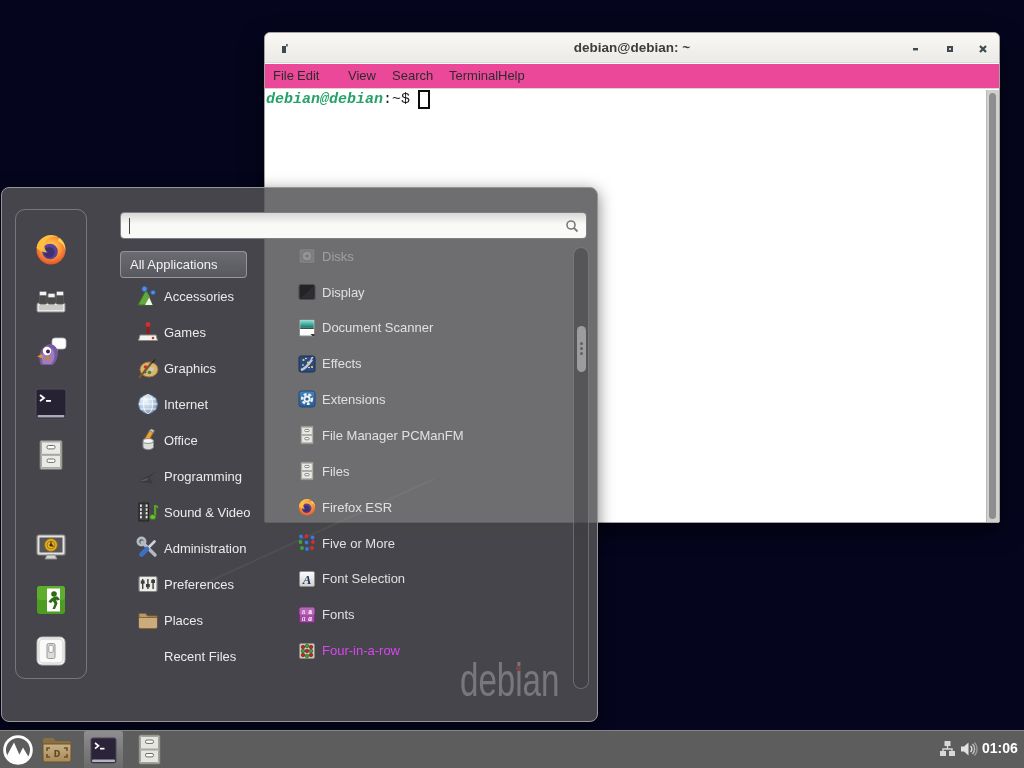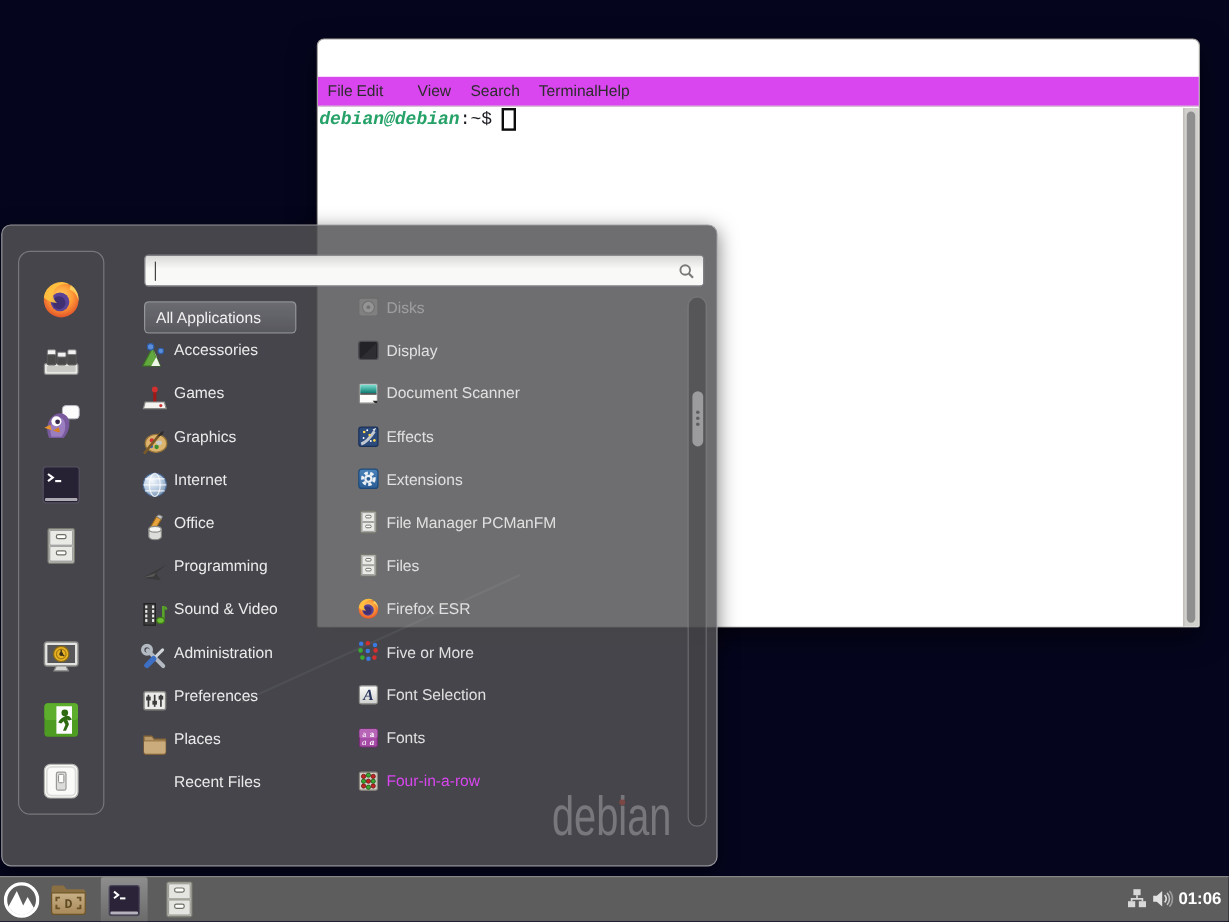--- a/index.html
+++ b/index.html
@@ -11,21 +11,21 @@
 
 #win{position:absolute;left:264px;top:32px;width:736px;height:491px;
   border-radius:6px 6px 2px 2px;background:#ffffff;
   border:1px solid #a6a4a0;box-shadow:0 8px 22px rgba(0,0,0,.55);}
 #titlebar{position:absolute;left:0;top:0;width:100%;height:30px;
   background:linear-gradient(#f9f8f6,#eceae6);
   border-bottom:1px solid #dedbd6;border-radius:5px 5px 0 0;}
 #title{position:absolute;left:0;top:0;width:100%;text-align:center;
   font-size:13.5px;font-weight:bold;color:#3d3d3d;line-height:30px;}
 #menubar{position:absolute;left:0;top:31px;width:100%;height:25px;
-  background:#d946ef;border-bottom:1px solid #d8d5d0;}
+  background:#ec4899;border-bottom:1px solid #d8d5d0;}
 #menubar span{position:absolute;top:0;line-height:24px;font-size:13px;color:#2c2c2c;}
 #content{position:absolute;left:0;top:57px;width:100%;height:432px;background:#fff;}
 #prompt{position:absolute;left:1px;top:0.5px;font-family:"Liberation Mono",monospace;
   font-size:15px;line-height:17px;white-space:pre;}
 #prompt b{color:#26a269;font-style:italic;}
 #prompt .dk{color:#1b1b22;font-weight:normal;}
 #cursor{position:absolute;left:153px;top:0px;width:11.5px;height:19px;border:2px solid #0c0c0c;}
 #trough{position:absolute;right:0px;top:57px;width:13px;height:432px;
   background:#d1d0cd;border-left:1px solid #bcb9b4;}
 #thumb{position:absolute;right:3px;top:60px;width:7px;height:426px;background:#8e8e8e;border-radius:4px;}
@@ -38,21 +38,21 @@
   box-shadow:0 4px 16px rgba(0,0,0,.5);}
 #search{position:absolute;left:118px;top:24px;width:467px;height:27px;
   background:linear-gradient(#d8d8d6,#f9f9f8 45%);border:1px solid #7e7e84;border-radius:4px;}
 #scursor{position:absolute;left:8px;top:5px;width:1px;height:16px;background:#444;}
 #sideb{position:absolute;left:13px;top:21px;width:72px;height:470px;
   border:1px solid rgba(200,200,205,.38);border-radius:10px;}
 #allapps{position:absolute;left:118px;top:63px;width:127px;height:27px;
   background:linear-gradient(rgba(160,160,168,.42),rgba(120,120,128,.38));
   border:1px solid rgba(190,190,196,.55);border-radius:4px;
   color:#f2f2f2;font-size:13px;line-height:25px;padding-left:9px;}
-.cat{position:absolute;left:115px;height:24px;display:flex;}
+.cat{position:absolute;left:134px;height:24px;display:flex;align-items:center;}
 .cat span{margin-left:4px;font-size:13px;color:#ebebeb;white-space:nowrap;}
 .app{position:absolute;left:295px;height:20px;display:flex;align-items:center;}
 .app span{margin-left:5px;font-size:13px;color:#e0e0e0;white-space:nowrap;text-align:center;}
 #mstrack{position:absolute;left:571px;top:59px;width:16px;height:442px;
   background:rgba(58,58,62,.45);border:1px solid rgba(160,160,165,.45);border-radius:8px;}
 #msthumb{position:absolute;left:574.5px;top:138px;width:9px;height:46px;
   background:#9c9c9f;border-radius:4.5px;}
 #msthumb i{position:absolute;left:3px;width:3px;height:3px;border-radius:50%;background:#606063;}
 #wmark{position:absolute;left:458px;top:465px;font-size:46px;color:rgba(202,202,204,.38);
   letter-spacing:0px;transform:scaleX(.72);transform-origin:0 0;font-weight:normal;}
@@ -62,20 +62,37 @@
 
 #bar{position:absolute;left:0;top:730px;width:1024px;height:38px;
   background:#5d5d5d;border-top:1px solid #868686;}
 #termbtn{position:absolute;left:84px;top:0px;width:39px;height:38px;border-radius:2px;
   background:linear-gradient(rgba(255,255,255,.30),rgba(255,255,255,.08));}
 #clock{position:absolute;left:982px;top:8.5px;font-size:14px;font-weight:bold;color:#fff;}
 </style></head>
 <body>
 
 <div id="win">
+  <div id="titlebar">
+    <div id="title">debian@debian: ~</div>
+    <svg id="winicon" width="10" height="10" viewBox="0 0 10 10">
+      <rect x="2" y="2" width="4" height="7" fill="#3e4a52"></rect>
+      <rect x="6.2" y="0" width="1.5" height="2.5" fill="#3e4a52"></rect>
+    </svg>
+    <svg class="abs" style="left:645px;top:10px" width="12" height="12" viewBox="0 0 12 12">
+      <rect x="3" y="5" width="5" height="2.4" fill="#3e4a52"></rect>
+    </svg>
+    <svg class="abs" style="left:679px;top:10px" width="12" height="12" viewBox="0 0 12 12">
+      <rect x="3" y="3" width="6" height="6" fill="#3e4a52"></rect>
+        <rect x="5.1" y="5.1" width="1.8" height="1.8" fill="#f4f3f1"></rect>
+    </svg>
+    <svg class="abs" style="left:712px;top:10px" width="12" height="12" viewBox="0 0 12 12">
+      <path d="M3,3 L9,9 M9,3 L3,9" stroke="#3e4a52" stroke-width="2.2"></path>
+    </svg>
+  </div>
   <div id="menubar">
     <span style="left:8px">File</span>
     <span style="left:32px">Edit</span>
     <span style="left:83px">View</span>
     <span style="left:127px">Search</span>
     <span style="left:184px">Terminal</span>
     <span style="left:233px">Help</span>
   </div>
   <div id="content">
     <div id="prompt"><b>debian@debian</b><span class="dk">:~$</span></div>

